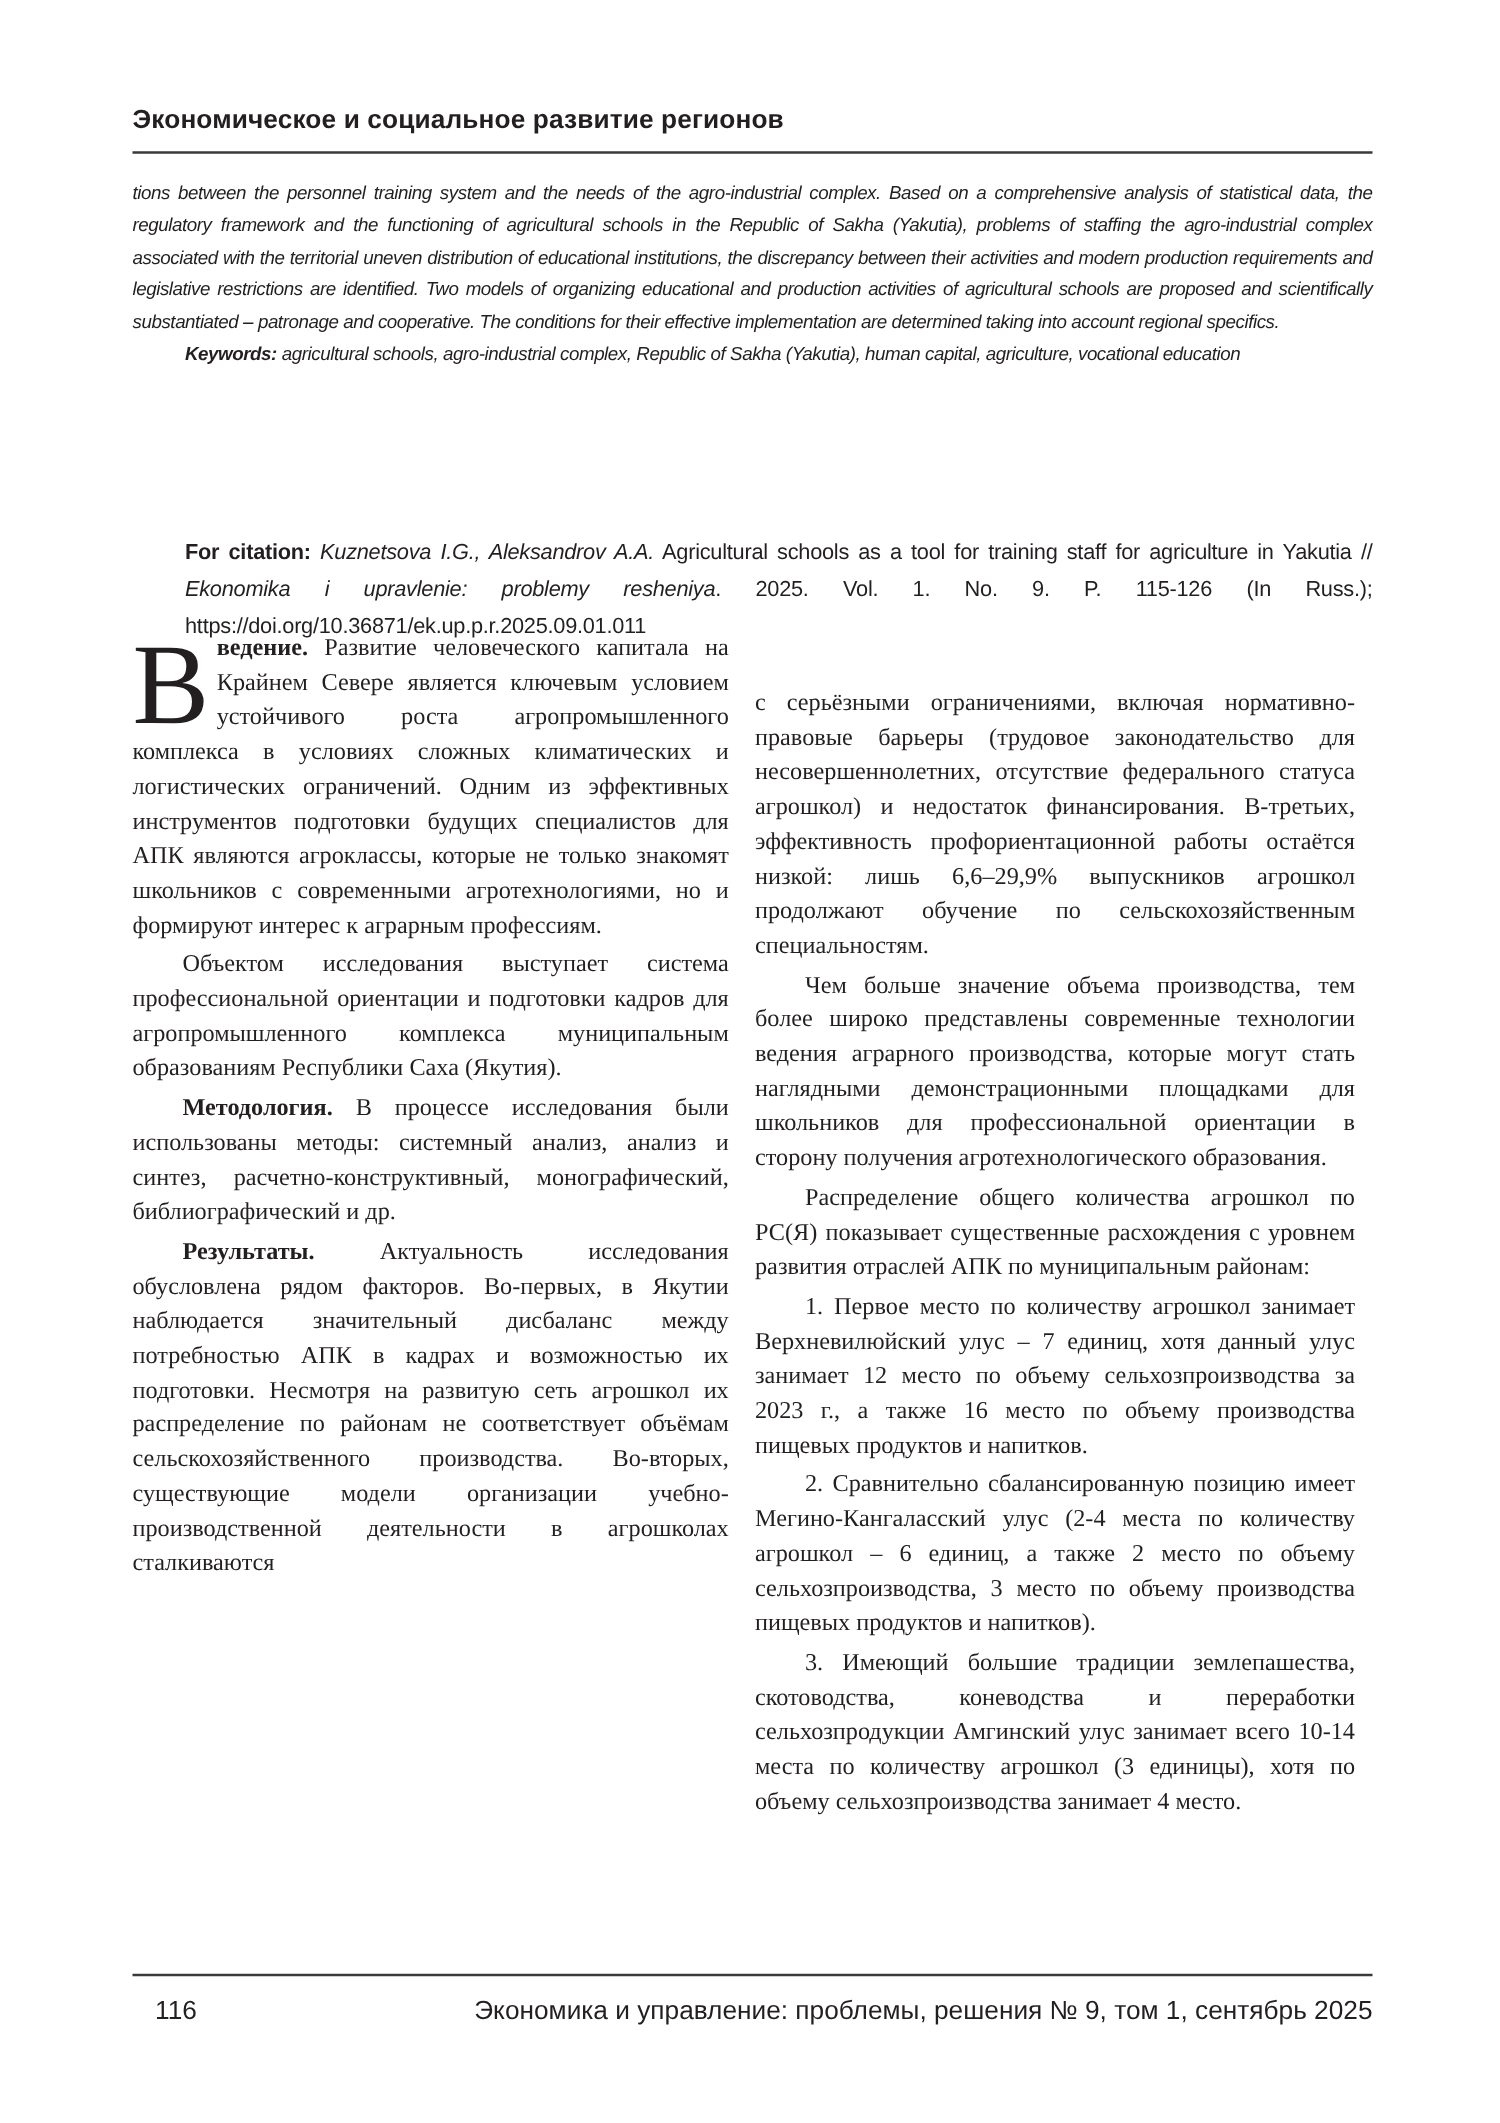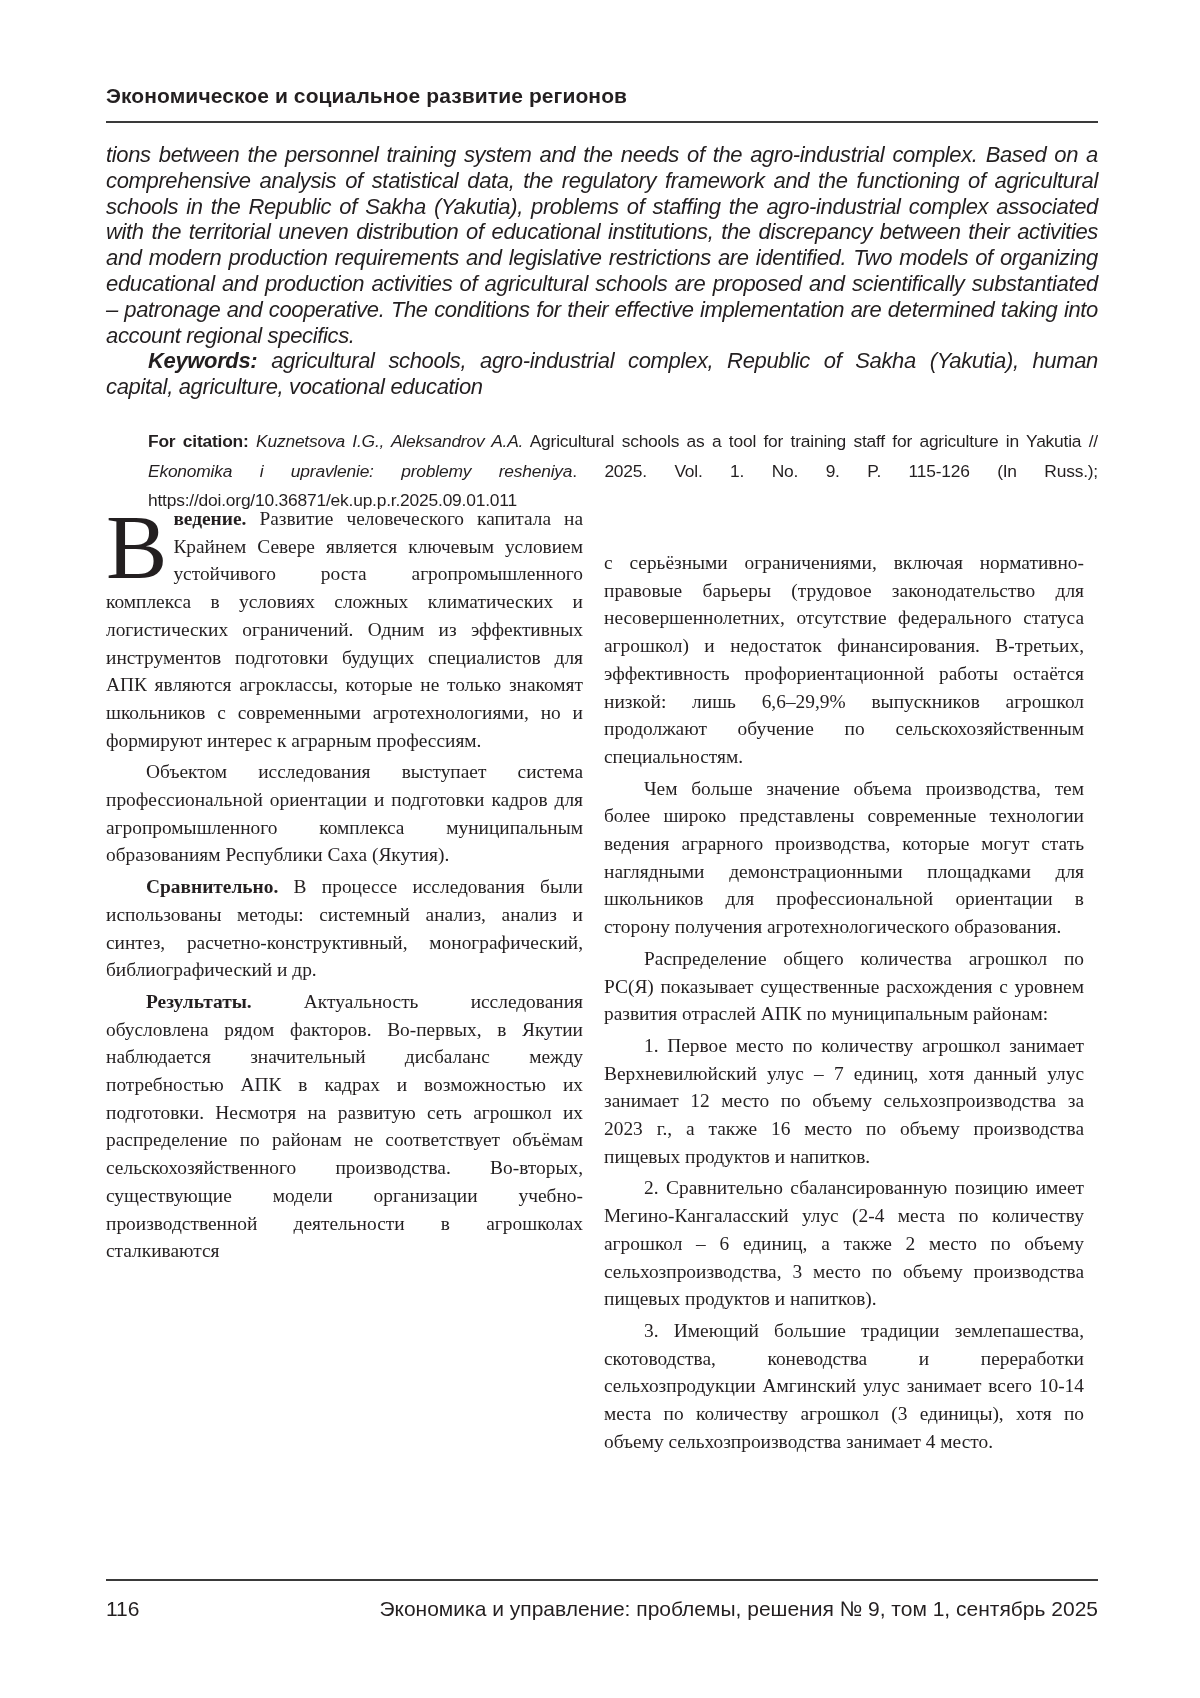--- a/index.html
+++ b/index.html
@@ -5,21 +5,21 @@
   html, body { margin:0; padding:0; background:#ffffff; }
   body { width:1200px; height:1698px; position:relative; overflow:hidden; color:#231f20; }
   .page { position:absolute; left:0; top:0; width:1200px; height:1698px; }
   .running-head {
     position:absolute; left:106px; top:84px; width:992px;
     font-family:Liberation Sans, sans-serif; font-weight:bold; font-size:21px; letter-spacing:0.1px;
   }
   .rule { position:absolute; left:106px; width:992px; height:2px; background:#3a3a3a; }
   .abstract {
     position:absolute; left:106px; top:142px; width:992px;
-    font-family:"Liberation Sans", sans-serif; font-style:italic; font-size:22px; line-height:25.8px;
+    font-family:"Liberation Sans", sans-serif; font-style:italic; font-size:15px; line-height:25.8px;
     text-align:justify; letter-spacing:-0.35px;
   }
   .abstract p { margin:0; }
   .kw { text-indent:42px; }
   .kw b { font-style:italic; }
   .citation {
     position:absolute; left:148px; top:427px; width:950px;
     font-family:"Liberation Sans", sans-serif; font-size:17.4px; line-height:29.5px; text-align:justify;
     letter-spacing:-0.2px;
   }
@@ -34,21 +34,21 @@
   .col p.gap { margin-top:4px; }
   .left { left:106px; width:477px; }
   .right { left:604px; width:480px;margin-top:44px; }
   .dropcap {
     float:left; font-family:"Liberation Serif", serif; font-size:92px; line-height:70px;
     height:72px; margin:3px 6px 0 0; padding-top:4px;
   }
   .footer {
     position:absolute; top:1597px; font-family:"Liberation Sans", sans-serif; font-size:21px;
   }
-  .footer-page { left:106px; }
+  .footer-page { left:124px; }
   .footer-journal { right:102px; }
 </style>
 </head>
 <body>
 
 <div class="page">
 
   <div class="running-head">Экономическое и социальное развитие регионов</div>
   <div class="rule" style="top:121px;"></div>
 
@@ -57,21 +57,21 @@
     <p class="kw"><b>Keywords:</b> <span>agricultural schools, agro-industrial complex, Republic of Sakha (Yakutia), human capital, agriculture, vocational education</span></p>
   </div>
 
   <div class="citation">
     <p><b>For citation:</b> <i>Kuznetsova I.G., Aleksandrov A.A.</i> <span>Agricultural schools as a tool for training staff for agriculture in Yakutia //</span> <i>Ekonomika i upravlenie: problemy resheniya</i><span>. 2025. Vol. 1. No. 9. P. 115-126 (In Russ.); https://doi.org/10.36871/ek.up.p.r.2025.09.01.011</span></p>
   </div>
 
   <div class="col left">
     <p class="noind"><span class="dropcap">В</span><b>ведение.</b> <span>Развитие человеческого капитала на Крайнем Севере является ключевым условием устойчивого роста агропромышленного комплекса в условиях сложных климатических и логистических ограничений. Одним из эффективных инструментов подготовки будущих специалистов для АПК являются агроклассы, которые не только знакомят школьников с современными агротехнологиями, но и формируют интерес к аграрным профессиям.</span></p>
     <p class="gap">Объектом исследования выступает система профессиональной ориентации и подготовки кадров для агропромышленного комплекса муниципальным образованиям Республики Саха (Якутия).</p>
-    <p class="gap"><b>Сравнительно.</b> <span>В процессе исследования были использованы методы: системный анализ, анализ и синтез, расчетно-конструктивный, монографический, библиографический и др.</span></p>
+    <p class="gap"><b>Методология.</b> <span>В процессе исследования были использованы методы: системный анализ, анализ и синтез, расчетно-конструктивный, монографический, библиографический и др.</span></p>
     <p class="gap"><b>Результаты.</b> <span>Актуальность исследования обусловлена рядом факторов. Во-первых, в Якутии наблюдается значительный дисбаланс между потребностью АПК в кадрах и возможностью их подготовки. Несмотря на развитую сеть агрошкол их распределение по районам не соответствует объёмам сельскохозяйственного производства. Во-вторых, существующие модели организации учебно-производственной деятельности в агрошколах сталкиваются</span></p>
   </div>
 
   <div class="col right">
     <p class="noind">с серьёзными ограничениями, включая нормативно-правовые барьеры (трудовое законодательство для несовершеннолетних, отсутствие федерального статуса агрошкол) и недостаток финансирования. В-третьих, эффективность профориентационной работы остаётся низкой: лишь 6,6–29,9% выпускников агрошкол продолжают обучение по сельскохозяйственным специальностям.</p>
     <p class="gap">Чем больше значение объема производства, тем более широко представлены современные технологии ведения аграрного производства, которые могут стать наглядными демонстрационными площадками для школьников для профессиональной ориентации в сторону получения агротехнологического образования.</p>
     <p class="gap">Распределение общего количества агрошкол по РС(Я) показывает существенные расхождения с уровнем развития отраслей АПК по муниципальным районам:</p>
     <p class="gap">1.  Первое место по количеству агрошкол занимает Верхневилюйский улус – 7 единиц, хотя данный улус занимает 12 место по объему сельхозпроизводства за 2023 г., а также 16 место по объему производства пищевых продуктов и напитков.</p>
     <p class="gap">2.  Сравнительно сбалансированную позицию имеет Мегино-Кангаласский улус (2-4 места по количеству агрошкол – 6 единиц, а также 2 место по объему сельхозпроизводства, 3 место по объему производства пищевых продуктов и напитков).</p>
     <p class="gap">3.  Имеющий большие традиции землепашества, скотоводства, коневодства и переработки сельхозпродукции Амгинский улус занимает всего 10-14 места по количеству агрошкол (3 единицы), хотя по объему сельхозпроизводства занимает 4 место.</p>

